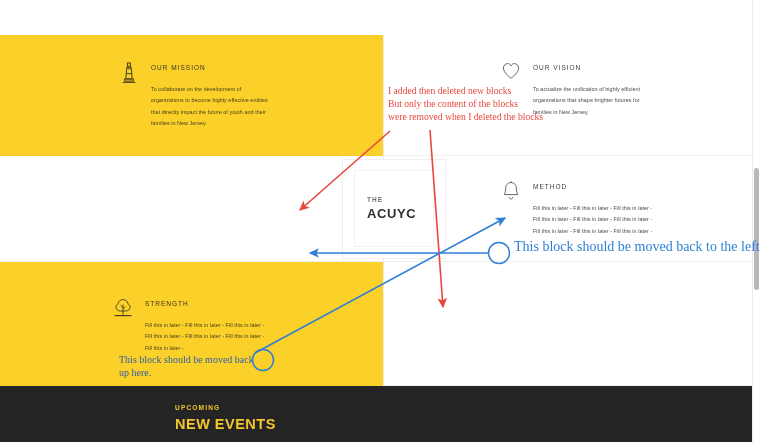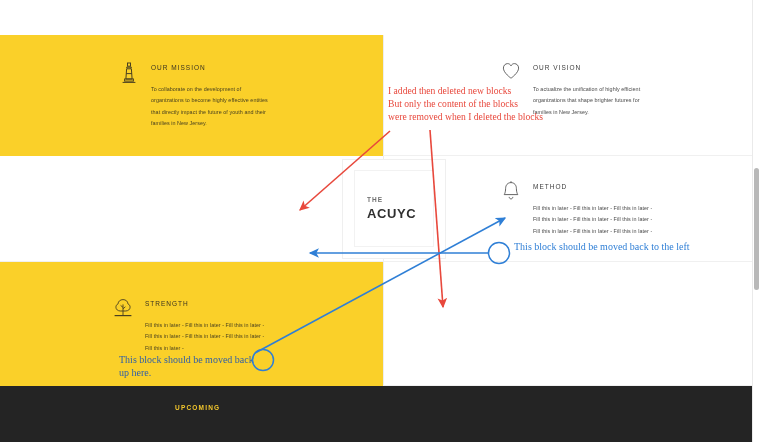--- a/index.html
+++ b/index.html
@@ -179,21 +179,21 @@
   }
   #anno-red-note {
     left: 388px; top: 84px;
     color: #E8483C;
     font-size: 9.6px;
     line-height: 13px;
   }
   #anno-blue-right {
     left: 514px; top: 241px;
     color: #2F7FD6;
-    font-size: 10px;
+    font-size: 14px;
     line-height: 12.6px;
   }
   #anno-blue-left {
     left: 119px; top: 354px;
     color: #2F5FA8;
     font-size: 10px;
     line-height: 12.6px;
   }
 </style>
 </head>
@@ -286,20 +286,21 @@
     <div id="logo-card">
       <div id="logo-inner">
         <div id="logo-the">THE</div>
         <div id="logo-name">ACUYC</div>
       </div>
     </div>
 
     <div id="footer">
       <div id="footer-inner">
         <div id="footer-kicker">UPCOMING</div>
+        <div id="footer-title">NEW EVENTS</div>
       </div>
     </div>
 
   </div>
 
   <div id="scrollbar-track">
     <div id="scrollbar-thumb"></div>
   </div>
 
   <svg id="annotations" viewBox="0 0 760 442">

